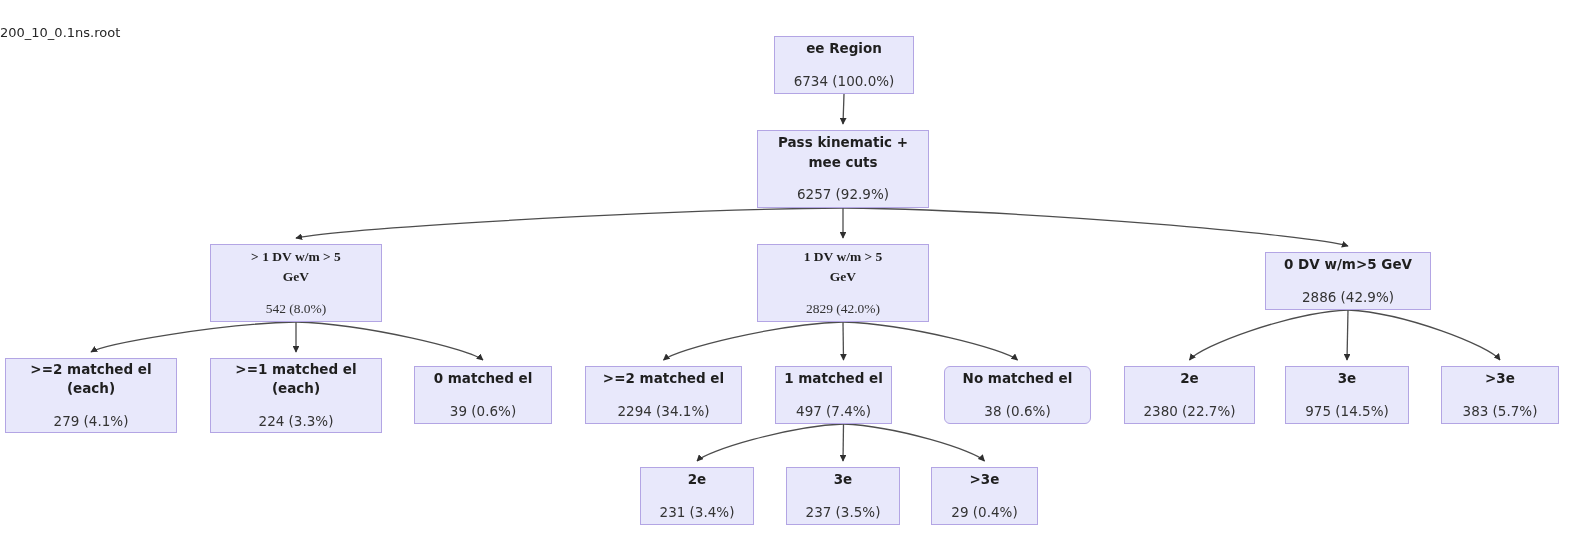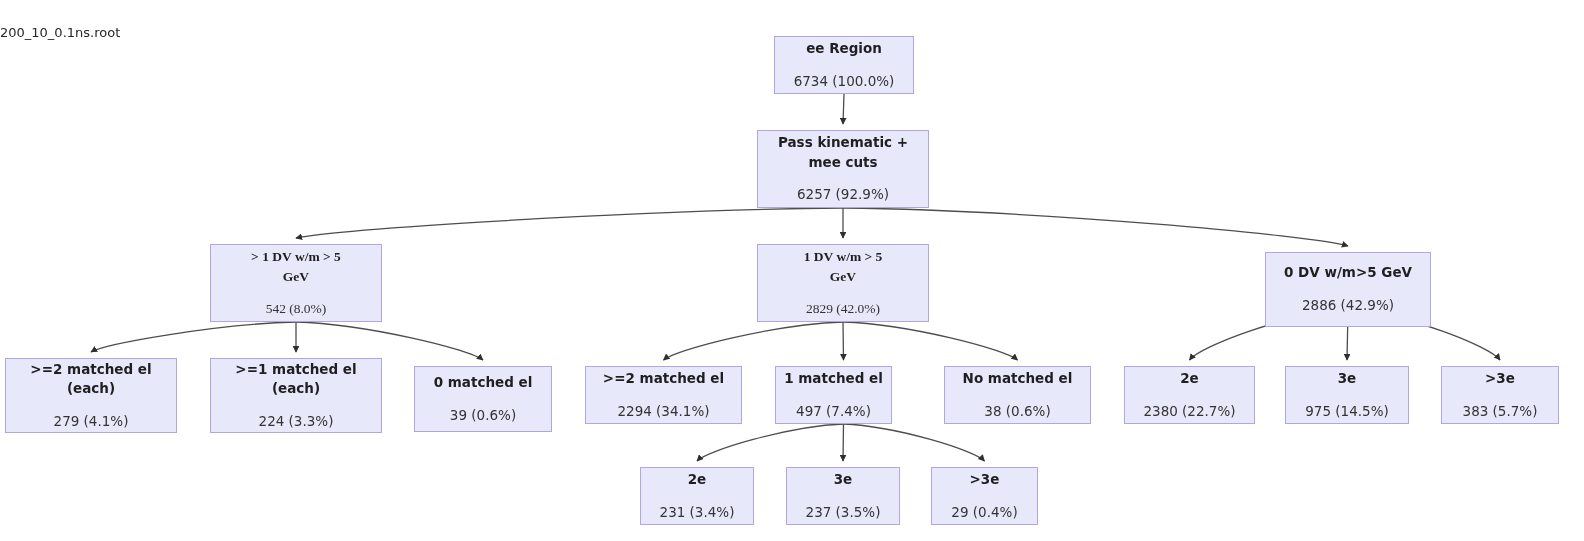--- a/index.html
+++ b/index.html
@@ -111,47 +111,47 @@
       <div class="node" style="left: 210px; top: 244px; width: 172px; height: 78px; font-family: Liberation Serif, serif;">
         <div class="node-label">&gt; 1 DV w/m &gt; 5
 GeV</div>
         <div class="node-stat">542 (8.0%)</div>
       </div>
       <div class="node" style="left: 757px; top: 244px; width: 172px; height: 78px; font-family: Liberation Serif, serif;">
         <div class="node-label">1 DV w/m &gt; 5
 GeV</div>
         <div class="node-stat">2829 (42.0%)</div>
       </div>
-      <div class="node" style="left: 1265px; top: 252px; width: 166px; height: 75px;">
+      <div class="node" style="left: 1265px; top: 252px; width: 166px; height: 58px;">
         <div class="node-label">0 DV w/m&gt;5 GeV</div>
         <div class="node-stat">2886 (42.9%)</div>
       </div>
       <div class="node" style="left: 5px; top: 358px; width: 172px; height: 75px;">
         <div class="node-label">&gt;=2 matched el
 (each)</div>
         <div class="node-stat">279 (4.1%)</div>
       </div>
       <div class="node" style="left: 210px; top: 358px; width: 172px; height: 75px;">
         <div class="node-label">&gt;=1 matched el
 (each)</div>
         <div class="node-stat">224 (3.3%)</div>
       </div>
-      <div class="node" style="left: 414px; top: 366px; width: 138px; height: 66px;">
+      <div class="node" style="left: 414px; top: 366px; width: 138px; height: 58px;">
         <div class="node-label">0 matched el</div>
         <div class="node-stat">39 (0.6%)</div>
       </div>
       <div class="node" style="left: 585px; top: 366px; width: 157px; height: 58px;">
         <div class="node-label">&gt;=2 matched el</div>
         <div class="node-stat">2294 (34.1%)</div>
       </div>
       <div class="node" style="left: 775px; top: 366px; width: 117px; height: 58px;">
         <div class="node-label">1 matched el</div>
         <div class="node-stat">497 (7.4%)</div>
       </div>
-      <div class="node" style="left: 944px; top: 366px; width: 147px; height: 58px;">
+      <div class="node" style="left: 944px; top: 366px; width: 147px; height: 58px; border-radius: 6px;">
         <div class="node-label">No matched el</div>
         <div class="node-stat">38 (0.6%)</div>
       </div>
       <div class="node" style="left: 1124px; top: 366px; width: 131px; height: 58px;">
         <div class="node-label">2e</div>
         <div class="node-stat">2380 (22.7%)</div>
       </div>
       <div class="node" style="left: 1285px; top: 366px; width: 124px; height: 58px;">
         <div class="node-label">3e</div>
         <div class="node-stat">975 (14.5%)</div>

